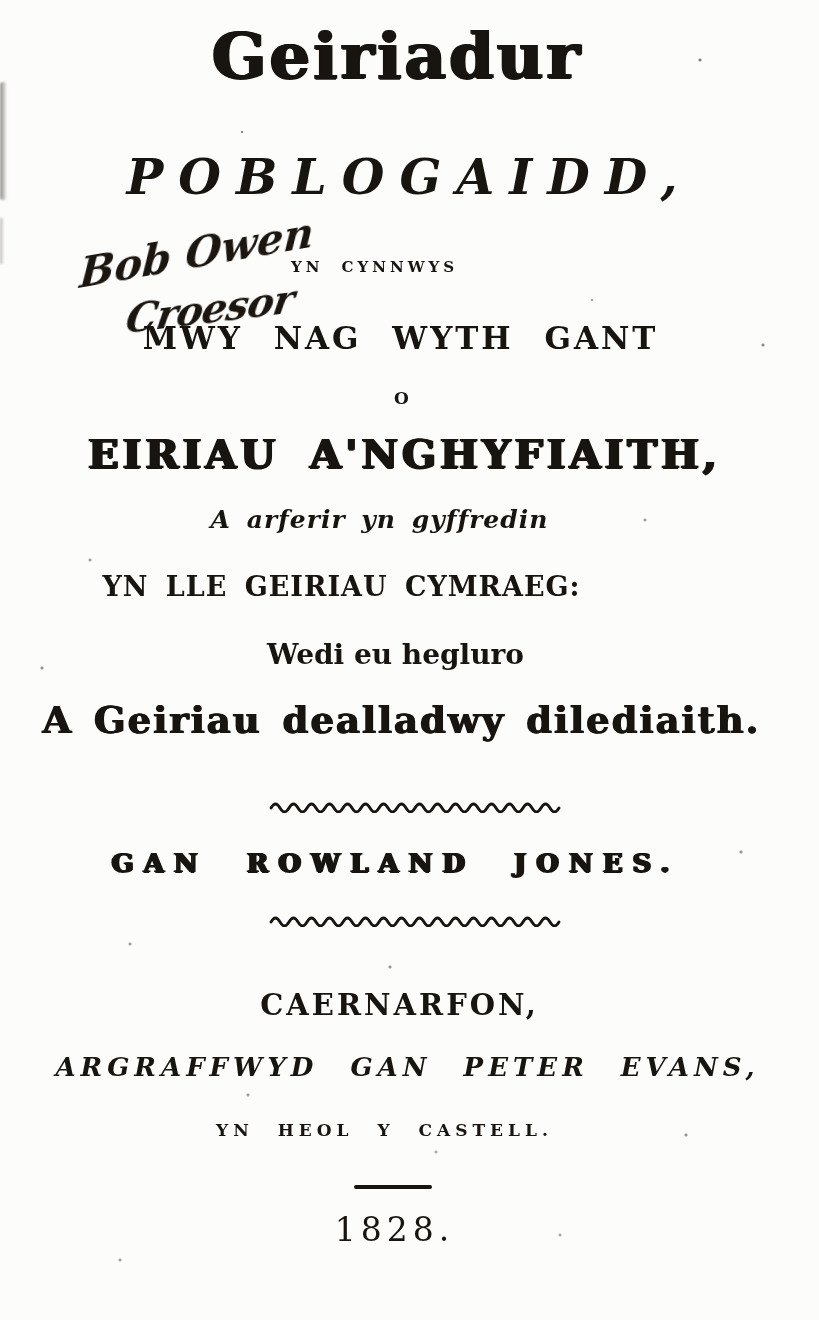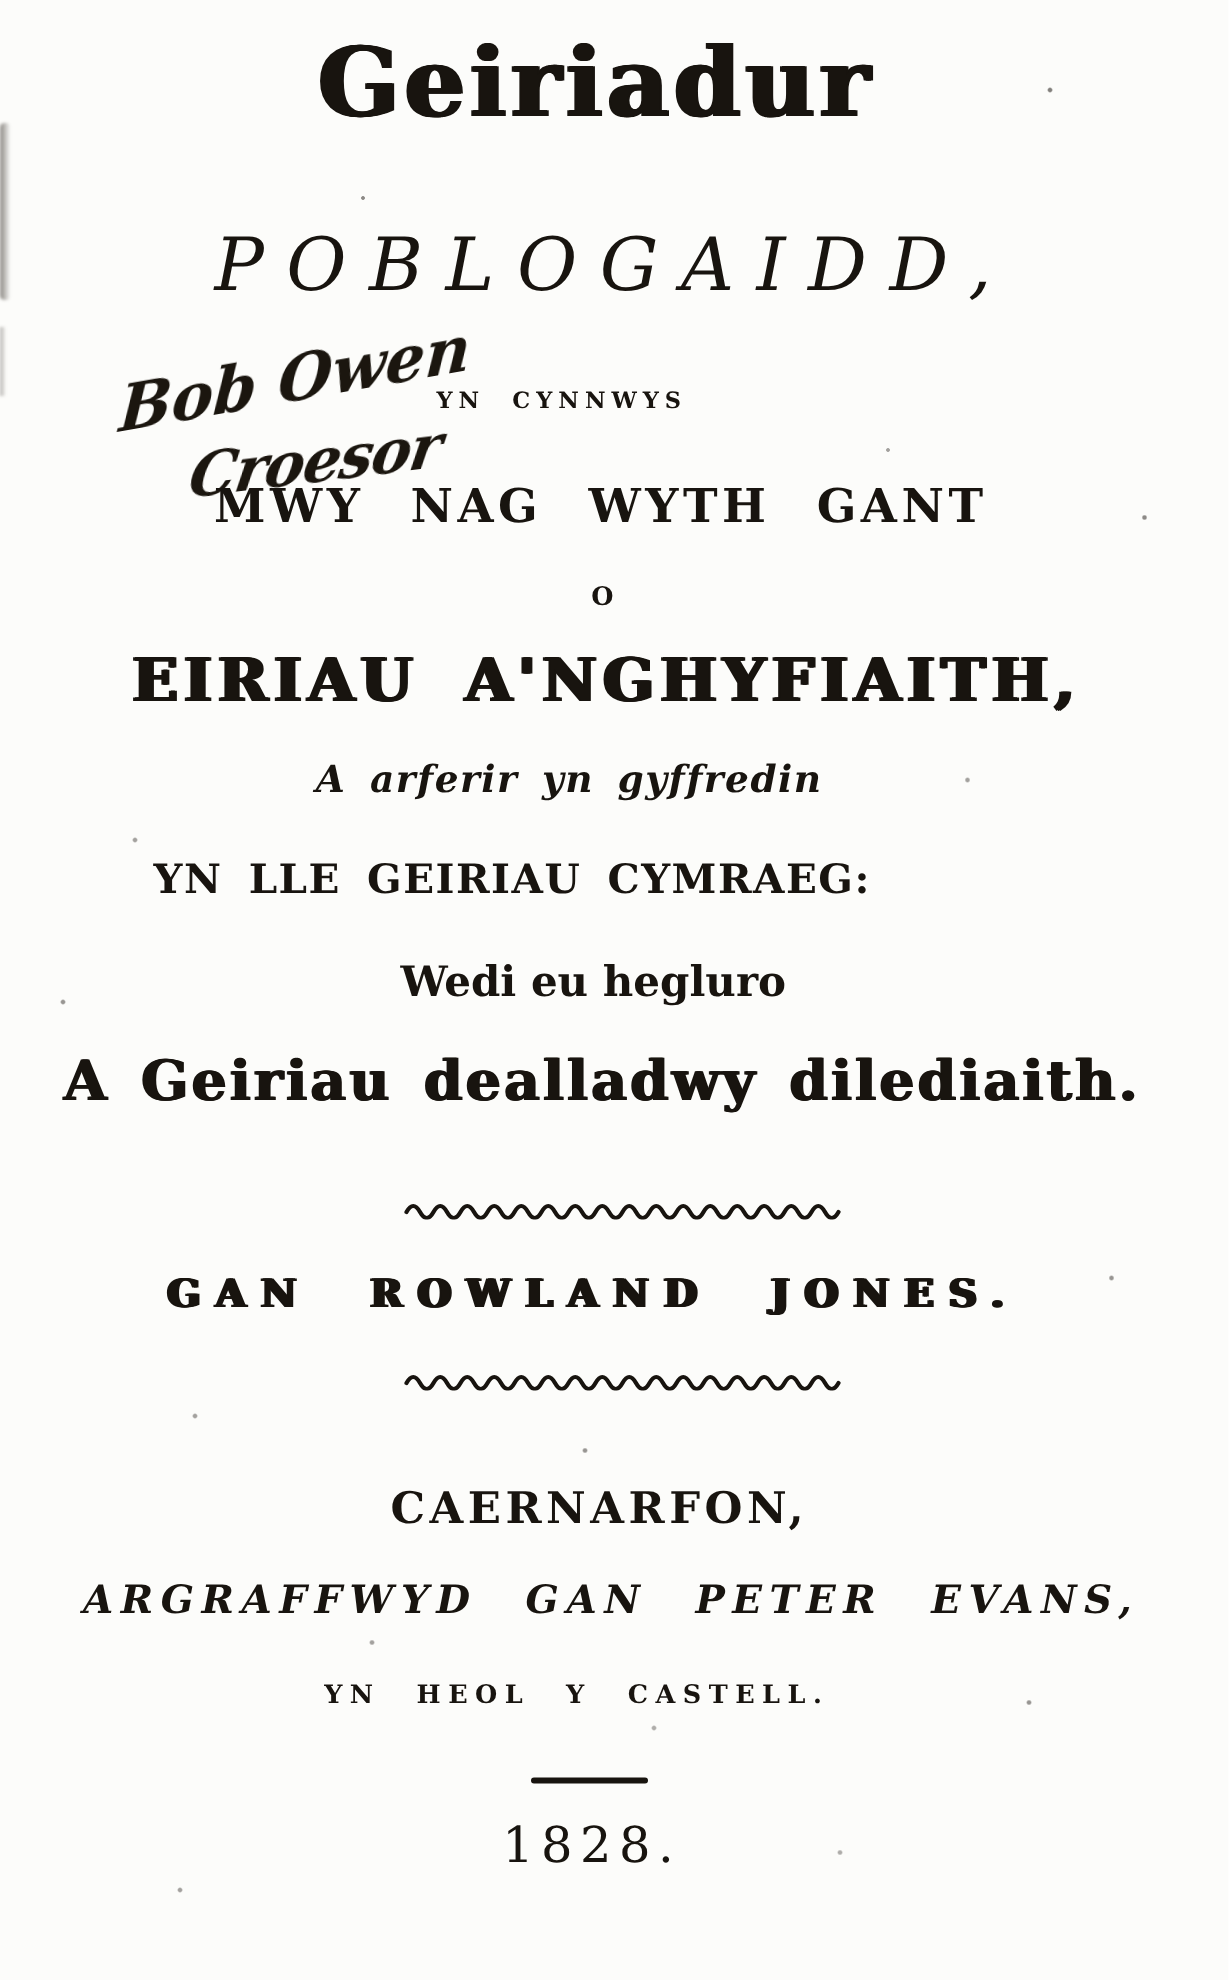--- a/index.html
+++ b/index.html
@@ -38,21 +38,21 @@
     position:absolute;left:0;top:218px;width:4px;height:46px;
     background:linear-gradient(to right, rgba(40,34,28,.35), rgba(40,34,28,0));
     filter:blur(1px);
   }
   .line{position:absolute;left:0;width:100%;text-align:center;white-space:nowrap;}
   .fat{ text-shadow:1.3px 0 0 currentColor,-1.3px 0 0 currentColor,0 .5px 0 currentColor; }
   .semi-fat{ text-shadow:.7px 0 0 currentColor,-.7px 0 0 currentColor; }
   .inky{ filter:blur(.25px); }
 
   .main-title{top:18px;font-size:64px;font-weight:bold;letter-spacing:3px;transform:translateX(-12px);}
-  .subtitle{top:148px;font-size:49px;font-weight:normal;font-style:italic;letter-spacing:15px;transform:translateX(0px);}
+  .subtitle{top:148px;font-size:49px;font-weight:bold;font-style:italic;letter-spacing:15px;transform:translateX(0px);}
   .contains{top:258px;font-size:15px;font-weight:bold;letter-spacing:4px;word-spacing:9px;transform:translateX(-35px);}
   .quantity{top:320px;font-size:31px;font-weight:bold;letter-spacing:3px;word-spacing:17px;transform:translateX(-9px);}
   .connector{top:388px;font-size:17px;font-weight:bold;transform:translateX(-8px);}
   .subject{top:430px;font-size:40px;font-weight:bold;letter-spacing:4px;word-spacing:13px;transform:translateX(-5px);}
   .usage{top:505px;font-size:25px;font-weight:bold;font-style:italic;letter-spacing:1px;word-spacing:6px;transform:translateX(-30px);}
   .inplace{top:571px;font-size:27px;font-weight:bold;letter-spacing:1px;word-spacing:7px;transform:translateX(-68px);}
   .explained{top:638px;font-size:28px;font-weight:bold;transform:translateX(-14px);}
   .gloss{top:698px;font-size:37px;font-weight:bold;letter-spacing:2px;word-spacing:6px;transform:translateX(-8px);}
   .author{top:848px;font-size:26px;font-weight:bold;letter-spacing:10px;word-spacing:20px;transform:translateX(-14px);}
   .imprint-place{top:988px;font-size:29px;font-weight:bold;letter-spacing:3px;transform:translateX(-10px);}

